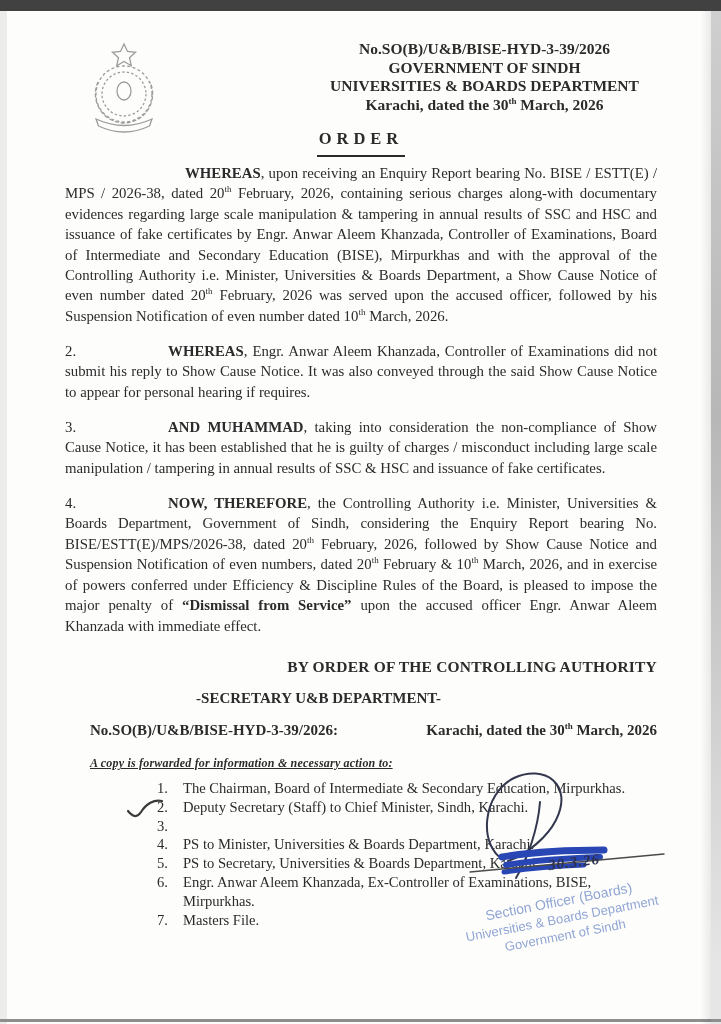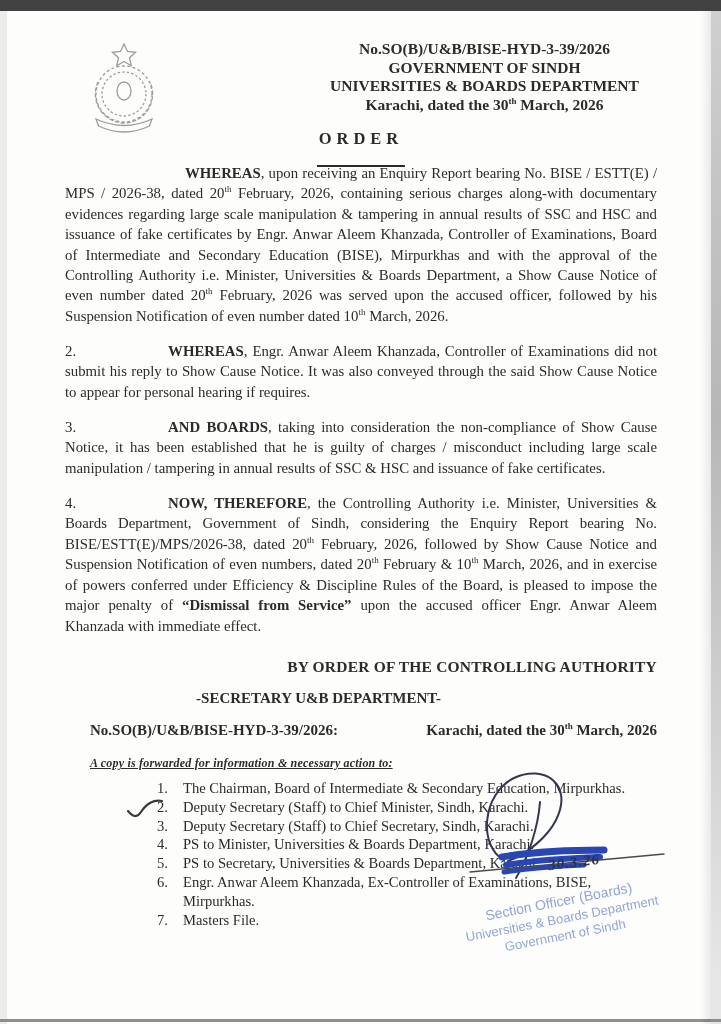--- a/index.html
+++ b/index.html
@@ -17,21 +17,21 @@
   .doc{position:absolute;left:65px;top:40px;width:592px;font-family:Liberation Serif, serif;}
 
   
   .hdr{margin-left:auto;width:345px;text-align:center;font-weight:bold;
        font-size:15.5px;line-height:18.5px;}
   .hdr .date{font-weight:bold;}
   sup{font-size:9px;line-height:0;}
 
   .order-title{margin-top:15px;text-align:center;}
   .order-title span{font-weight:bold;font-size:16.5px;letter-spacing:5px;
-       border-bottom:2px solid #2b2b2b;padding:0 2px 17px 2px;}
+       border-bottom:2px solid #2b2b2b;padding:0 2px 7px 2px;}
 
   
   .para{font-size:14.8px;line-height:20.4px;text-align:justify;}
   .para.first{text-indent:120px;margin-top:14px;}
   .pnum{display:inline-block;}
   .psp{display:inline-block;width:92px;}
   .b{font-weight:bold;}
 
   .by-order{margin-top:22px;text-align:right;font-weight:bold;font-size:15.5px;letter-spacing:.2px;}
   .secretary{margin-top:14px;text-align:center;padding-right:85px;font-weight:bold;font-size:15px;}
@@ -92,21 +92,21 @@
     </div>
 
     <div class="order-title">
       <span>ORDER</span>
     </div>
 
     <p class="para first"><span><span class="b">WHEREAS</span><span>, upon receiving an Enquiry Report bearing No. BISE / ESTT(E) / MPS / 2026-38, dated 20</span><sup>th</sup><span> February, 2026, containing serious charges along-with documentary evidences regarding large scale manipulation &amp; tampering in annual results of SSC and HSC and issuance of fake certificates by Engr. Anwar Aleem Khanzada, Controller of Examinations, Board of Intermediate and Secondary Education (BISE), Mirpurkhas and with the approval of the Controlling Authority i.e. Minister, Universities &amp; Boards Department, a Show Cause Notice of even number dated 20</span><sup>th</sup><span> February, 2026 was served upon the accused officer, followed by his Suspension Notification of even number dated 10</span><sup>th</sup><span> March, 2026.</span></span></p>
 
     <p class="para"><span class="pnum">2.</span><span class="psp"></span><span><span class="b">WHEREAS</span><span>, Engr. Anwar Aleem Khanzada, Controller of Examinations did not submit his reply to Show Cause Notice. It was also conveyed through the said Show Cause Notice to appear for personal hearing if requires.</span></span></p>
 
-    <p class="para"><span class="pnum">3.</span><span class="psp"></span><span><span class="b">AND BOARDS</span><span>, taking into consideration the non-compliance of Show Cause Notice, it has been established that he is guilty of charges / misconduct including large scale manipulation / tampering in annual results of SSC &amp; HSC and issuance of fake certificates.</span></span></p>
+    <p class="para"><span class="pnum">3.</span><span class="psp"></span><span><span class="b">AND MUHAMMAD</span><span>, taking into consideration the non-compliance of Show Cause Notice, it has been established that he is guilty of charges / misconduct including large scale manipulation / tampering in annual results of SSC &amp; HSC and issuance of fake certificates.</span></span></p>
 
     <p class="para"><span class="pnum">4.</span><span class="psp"></span><span><span class="b">NOW, THEREFORE</span><span>, the Controlling Authority i.e. Minister, Universities &amp; Boards Department, Government of Sindh, considering the Enquiry Report bearing No. BISE/ESTT(E)/MPS/2026-38, dated 20</span><sup>th</sup><span> February, 2026, followed by Show Cause Notice and Suspension Notification of even numbers, dated 20</span><sup>th</sup><span> February &amp; 10</span><sup>th</sup><span> March, 2026,  and in exercise of powers conferred under Efficiency &amp; Discipline Rules of the Board, is pleased to impose the major penalty of </span><span class="b">“Dismissal from Service”</span><span> upon the accused officer Engr. Anwar Aleem Khanzada with immediate effect.</span></span></p>
 
     <div class="by-order">BY ORDER OF THE CONTROLLING AUTHORITY</div>
     <div class="secretary">-SECRETARY U&amp;B DEPARTMENT-</div>
 
     <div class="ref-row">
       <div class="left">No.SO(B)/U&amp;B/BISE-HYD-3-39/2026:</div>
       <div class="right"><span>Karachi, dated the 30</span><sup>th</sup><span> March, 2026</span></div>
     </div>
@@ -117,21 +117,20 @@
       <div class="li">
         <span class="n">1.</span>
         <span>The Chairman, Board of Intermediate &amp; Secondary Education, Mirpurkhas.</span>
         </div>
       <div class="li">
         <span class="n">2.</span>
         <span>Deputy Secretary (Staff) to Chief Minister, Sindh, Karachi.</span>
         </div>
       <div class="li">
         <span class="n">3.</span>
-        <span>Deputy Secretary (Staff) to Chief Secretary, Sindh, Karachi.</span>
         </div>
       <div class="li">
         <span class="n">4.</span>
         <span>PS to Minister, Universities &amp; Boards Department, Karachi.</span>
         </div>
       <div class="li">
         <span class="n">5.</span>
         <span>PS to Secretary, Universities &amp; Boards Department, Karachi.</span>
         </div>
       <div class="li">

